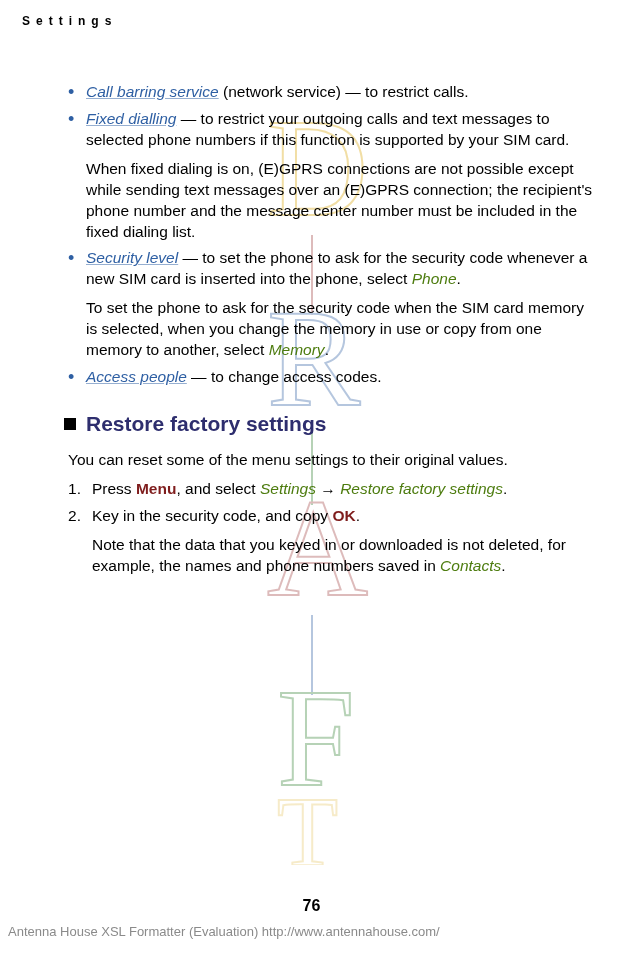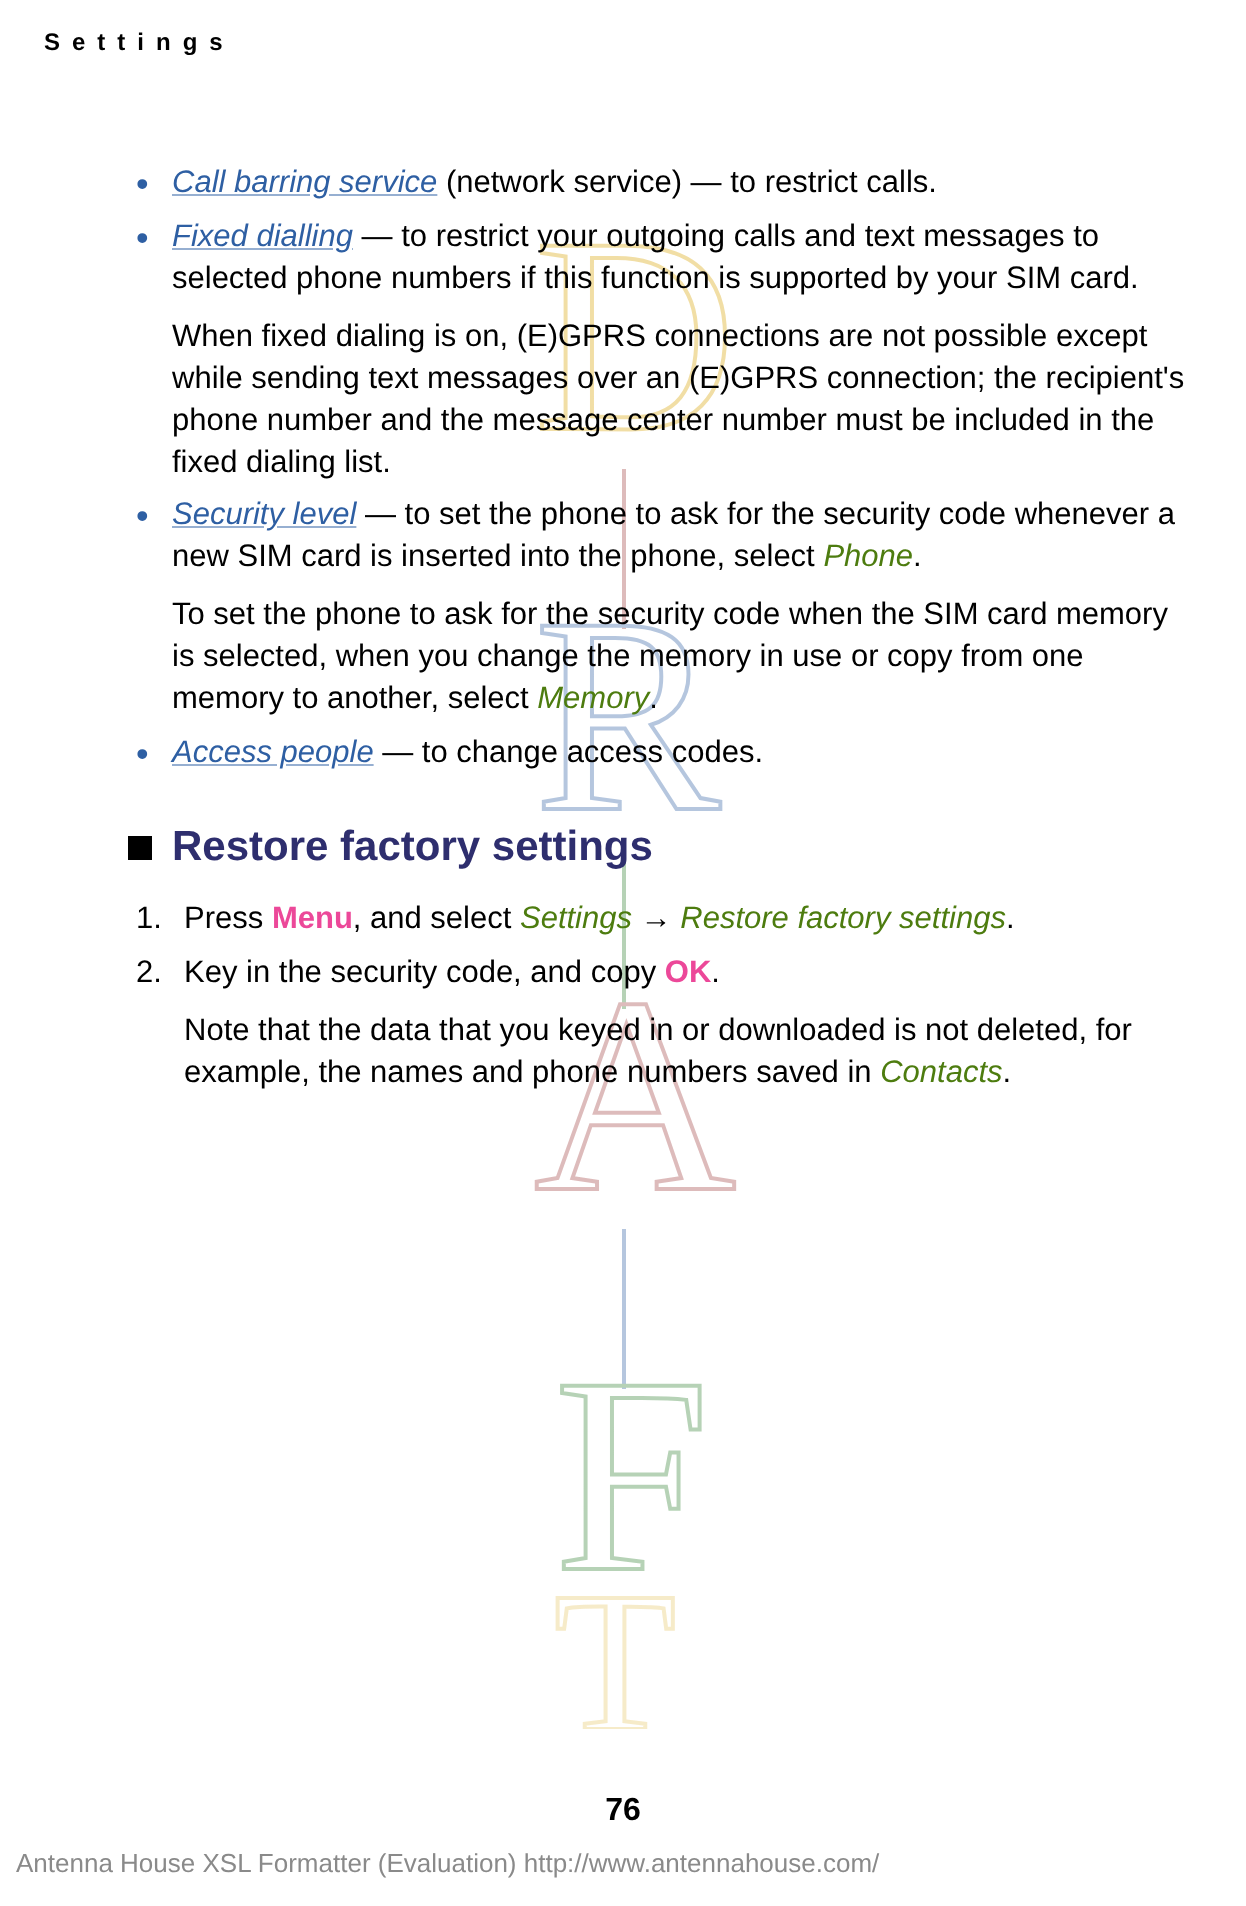--- a/index.html
+++ b/index.html
@@ -62,21 +62,21 @@
       color: #4d7c0f;
       font-style: italic;
     }
     .link-u {
       color: #2e5fa3;
       font-style: italic;
       text-decoration: underline;
       text-decoration-color: rgba(46,95,163,0.5);
     }
     .bold-blue {
-      color: #ec4899;
+      color: #7f1d1d;
       font-weight: bold;
     }
     .para-gap { margin-top: 8px; }
     .section-title {
       display: flex;
       align-items: center;
       gap: 10px;
       margin-top: 22px;
       margin-bottom: 12px;
       margin-left: -4px;
@@ -163,20 +163,21 @@
     <li>
       <span class="link-u">Access people</span><span> — to change access codes.</span>
     </li>
   </ul>
 
   <div class="section-title">
     <div class="section-marker"></div>
     <div class="section-title-text">Restore factory settings</div>
   </div>
 
+  <div>You can reset some of the menu settings to their original values.</div>
 
   <ol class="steps">
     <li>
       <span>Press </span><span class="bold-blue">Menu</span><span>, and select </span><span class="link">Settings</span><span class="arrow"> → </span><span class="link">Restore factory settings</span><span>.</span>
     </li>
     <li>
       <span>Key in the security code, and copy </span><span class="bold-blue">OK</span><span>.</span>
       <div class="para-gap">
         <span>Note that the data that you keyed in or downloaded is not deleted, for example, the names and phone numbers saved in </span><span class="link">Contacts</span><span>.</span>
       </div>

